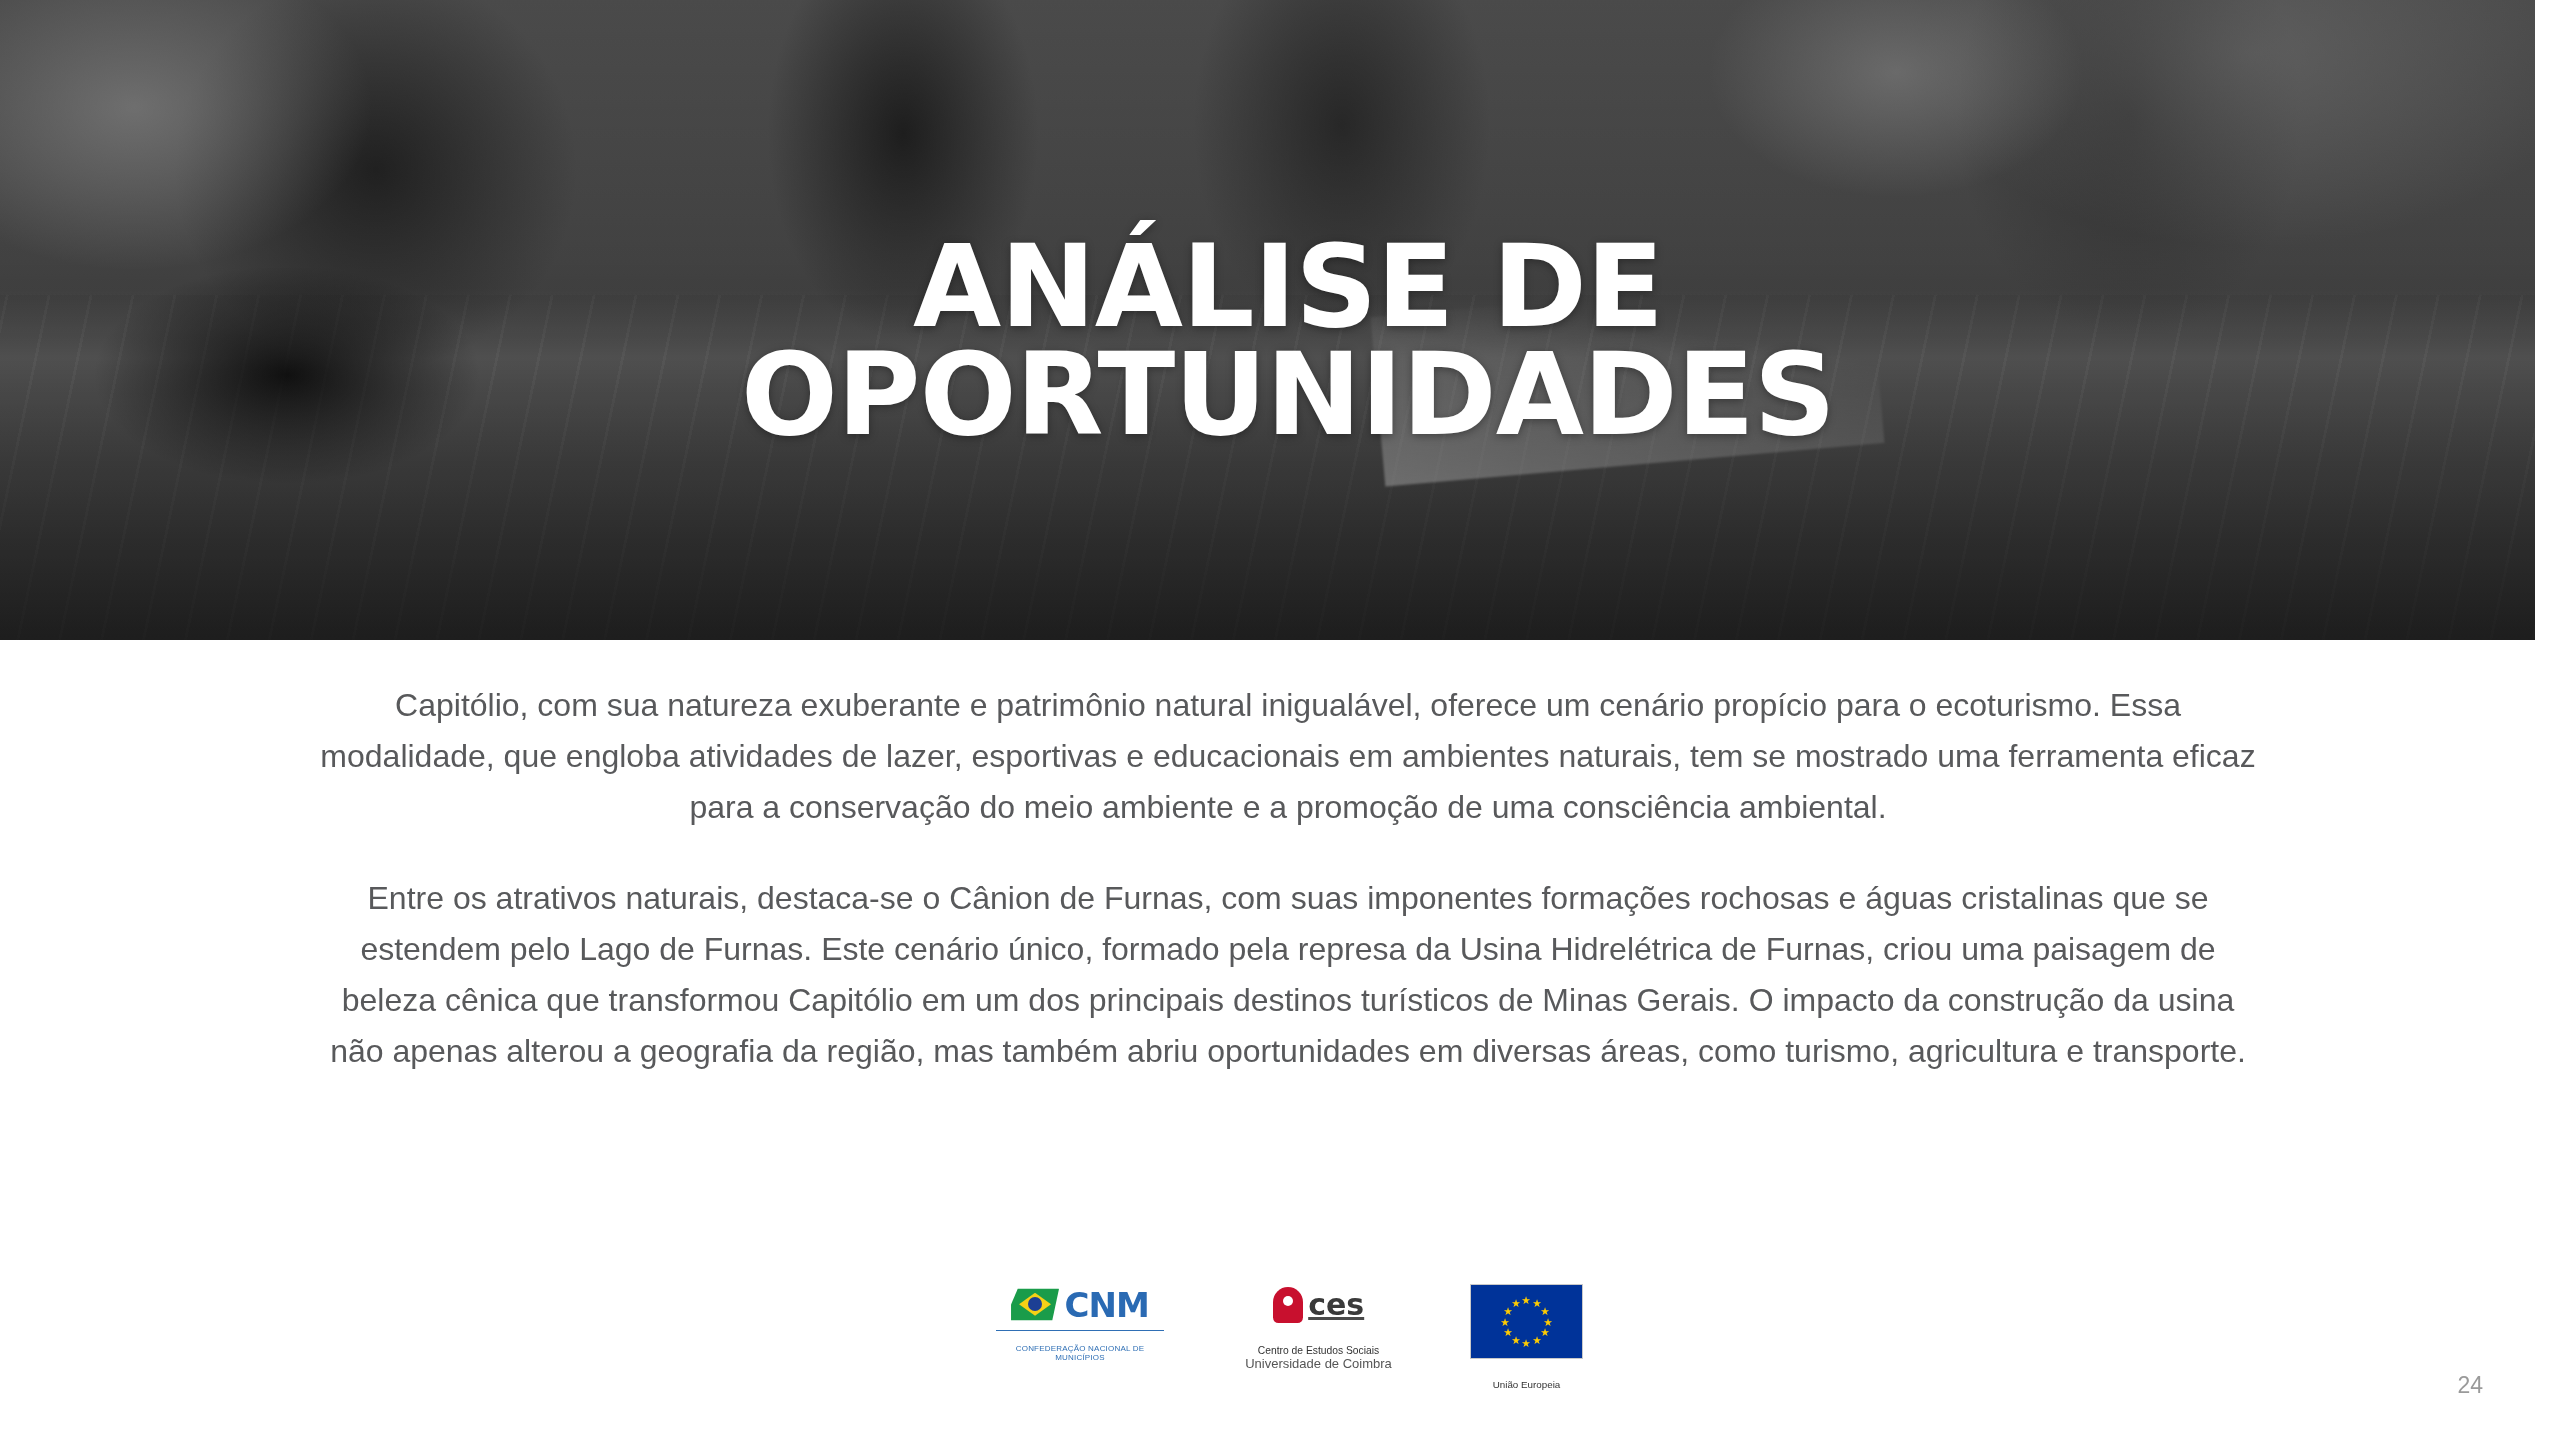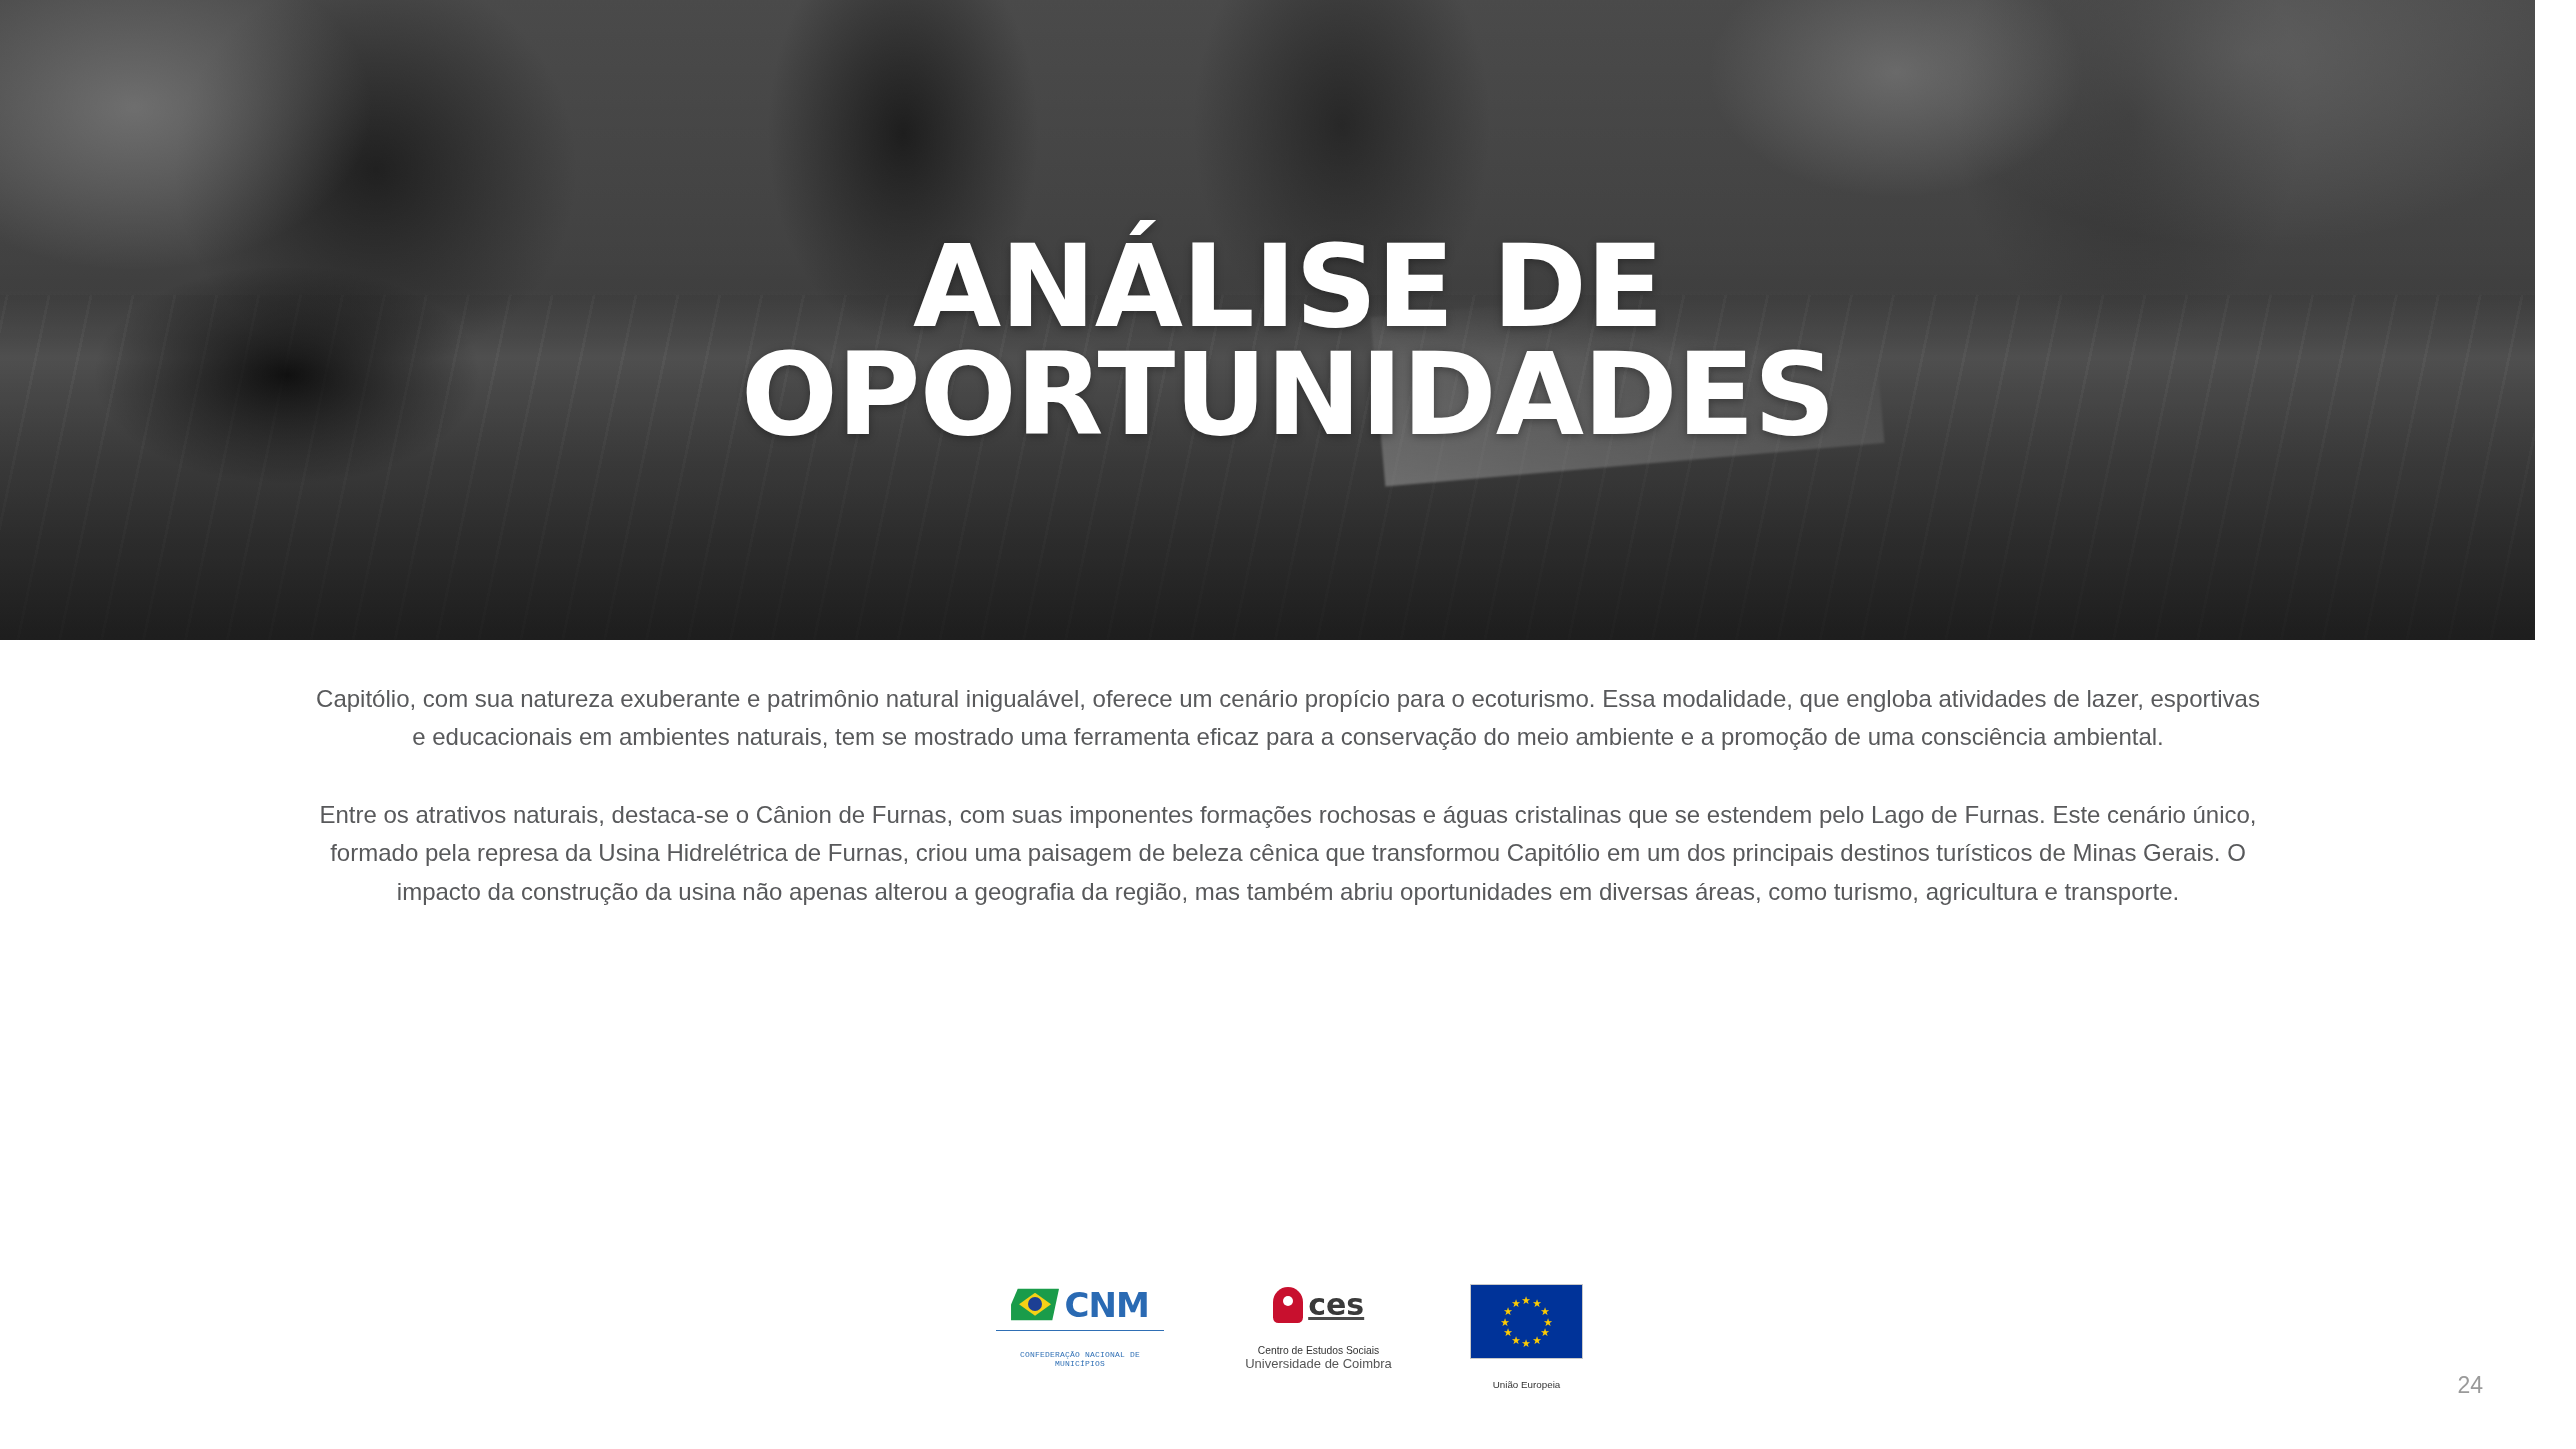--- a/index.html
+++ b/index.html
@@ -119,21 +119,21 @@
     left: 0;
     top: 680px;
     width: 2576px;
   }
   .paragraphs {
     width: 1950px;
     margin: 0 auto;
   }
   .para {
     text-align: center;
-    font-size: 24px;
+    font-size: 32px;
     line-height: 1.60;
     color: #58595b;
     margin: 0 0 39px 0;
     font-family: "Liberation Sans", sans-serif;
   }
   .para:last-child { margin-bottom: 4px; }
 
   
   .logos {
     position: absolute;
@@ -187,24 +187,24 @@
     font-size: 34px;
     color: #2a6ab3;
     letter-spacing: -0.9px;
     line-height: 1;
   }
   .cnm-sub {
     margin-top: 5.4px;
     font-size: 8px;
     letter-spacing: 0.2px;
     color: #2f6fb5;
-    font-family: Liberation Mono, monospace;
+    font-family: Liberation Sans, sans-serif;
     text-align: center;
     border-top: 1.8px solid #2f6fb5;
-    padding-top: 19px;
+    padding-top: 13px;
     width: 168px;
   }
 
   
   .ces { width: 170px; }
   .ces-mark {
     display: flex; align-items: center; gap: 5.4px; height: 41px; justify-content: center; text-decoration: underline;
   }
   .ces-icon {
     width: 30px; height: 36px;

